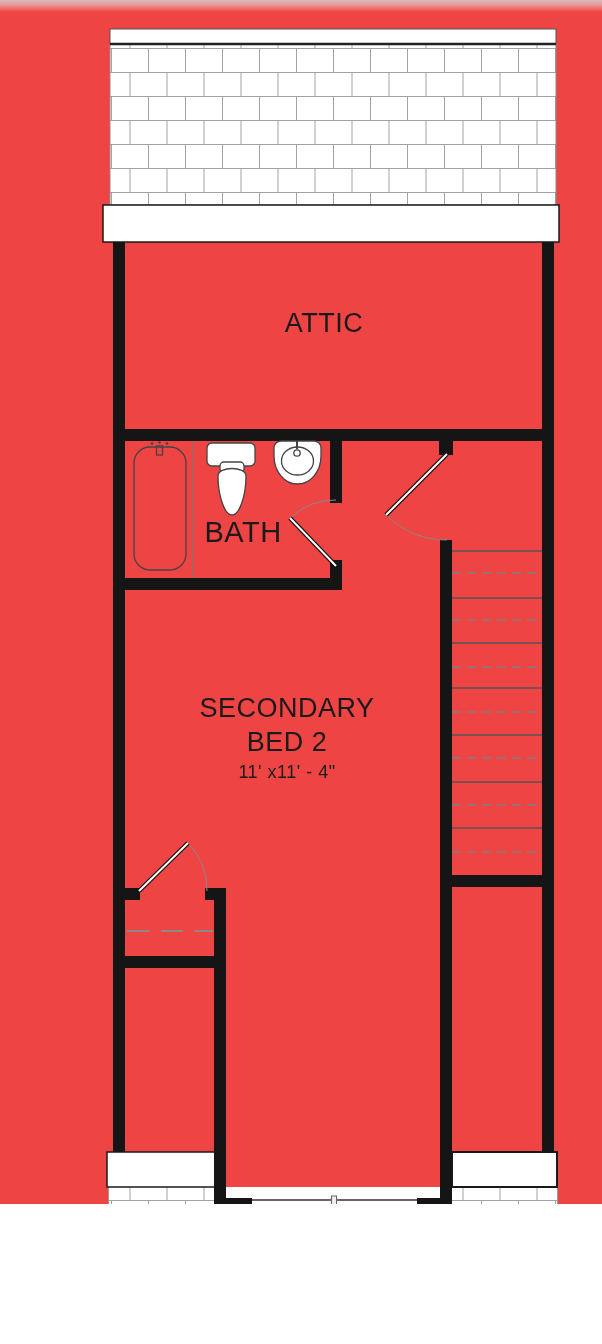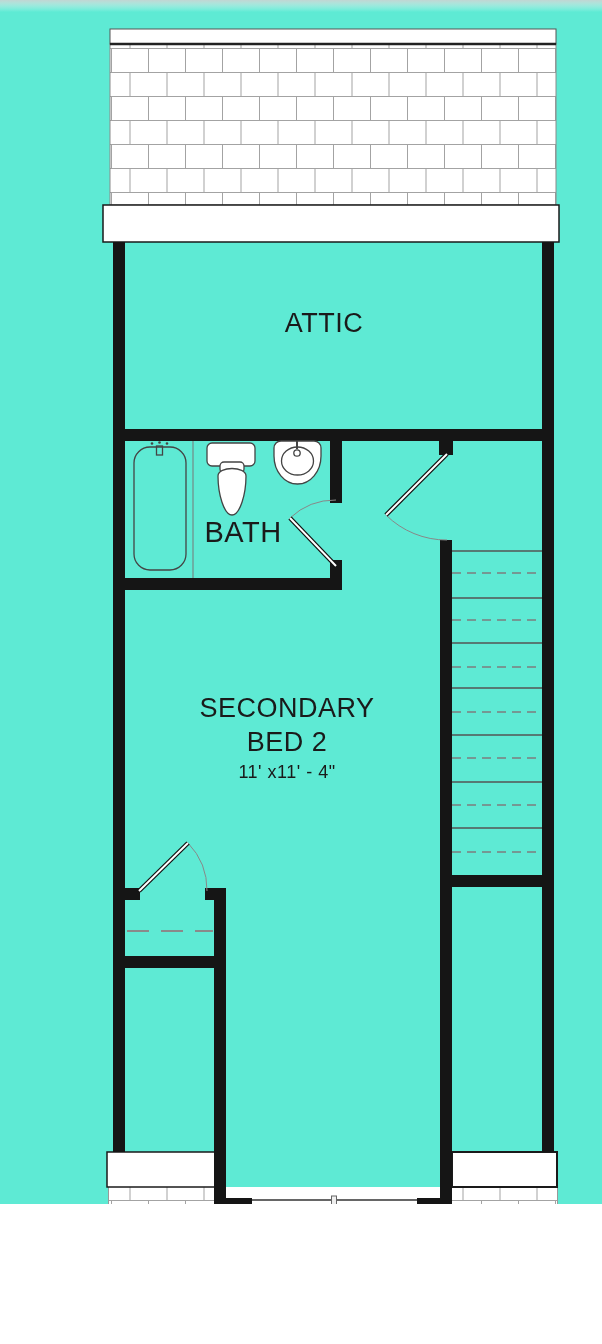--- a/index.html
+++ b/index.html
@@ -1,16 +1,16 @@
 <!DOCTYPE html>
 <html><head>
 <meta charset="utf-8">
 <style>
   html,body{margin:0;padding:0;background:#ffffff;}
-  .canvas{position:relative;width:602px;height:1204px;background:#5eead4;overflow:hidden;
+  .canvas{position:relative;width:602px;height:1204px;background:#ef4444;overflow:hidden;
           font-family:"Liberation Sans",sans-serif;}
   svg{display:block;}
   svg text{font-family:"Liberation Sans",sans-serif;fill:#1a1a1a;}
   .room-label{font-size:27px;letter-spacing:0.5px;}
   .room-label-big{font-size:29px;letter-spacing:0.5px;}
   .dim-label{font-size:18px;letter-spacing:0.5px;}
 </style>
 </head>
 <body>
 

